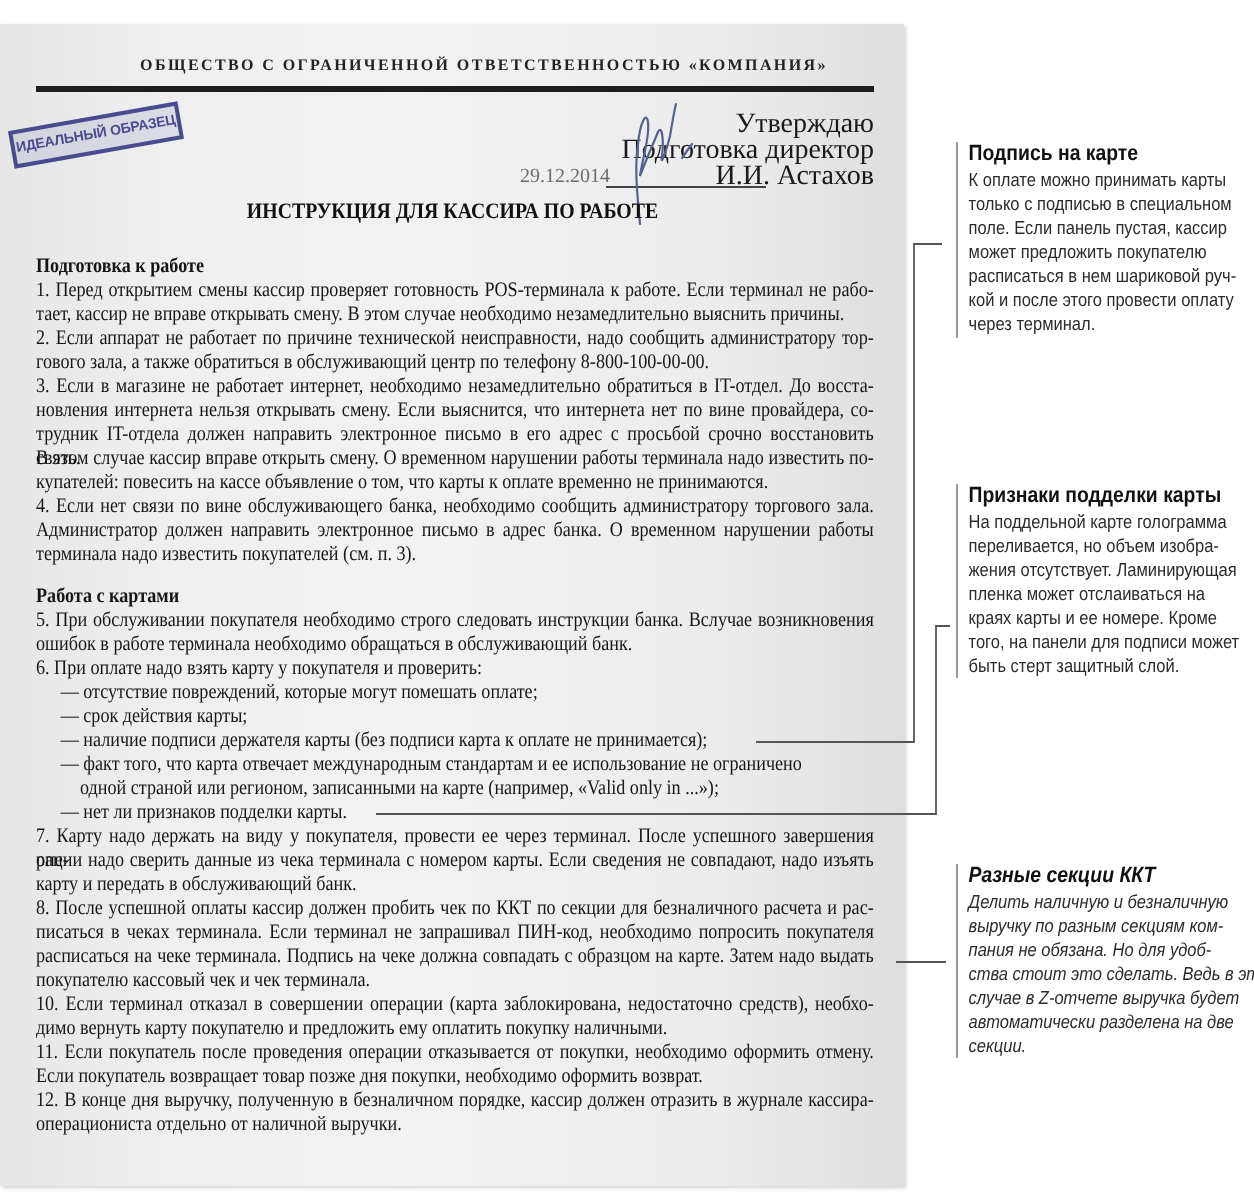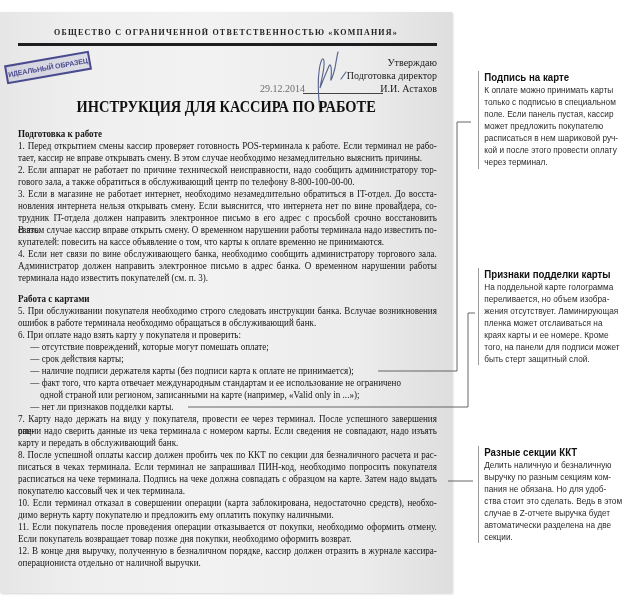--- a/index.html
+++ b/index.html
@@ -7,40 +7,40 @@
     width:627px; height:601px; position:relative; overflow:hidden;
     background:#ffffff; font-family:"Liberation Serif", serif; color:#151515;
   }
   .page {
     position:absolute; left:0; top:12px; width:452px; height:581px;
     background:linear-gradient(90deg,#e6e6e6 0%,#efefef 18%,#f2f2f2 45%,#ececec 80%,#dedede 100%);
     box-shadow:1px 1px 2px rgba(0,0,0,0.18);
   }
   .org-header {
     position:absolute; left:0; top:16px; width:452px; text-align:center;
-    font-size:8px; line-height:10px; font-weight:bold; letter-spacing:1.2px; color:#222;
+    font-size:8px; line-height:10px; font-weight:bold; letter-spacing:1.2px; color:#222;padding-left:16px;
   }
   .header-rule { position:absolute; left:18px; top:31px; width:419px; height:2.5px; background:#1e1e1e; }
   .stamp {
     position:absolute; left:5px; top:46px; width:82px; height:15px;
     transform:rotate(-10deg); border:2px solid #4a4a8e; color:#3e3e86;
     background:rgba(130,130,190,0.18);
     font-family:"Liberation Sans", sans-serif; font-weight:bold; font-size:7px;
     letter-spacing:-0.1px; line-height:15px; text-align:center; white-space:nowrap;
   }
-  .approval-line { position:absolute; right:15px; font-size:10px; line-height:13px; color:#1a1a1a; white-space:nowrap; }
+  .approval-line { position:absolute; right:15px; font-size:14px; line-height:13px; color:#1a1a1a; white-space:nowrap; }
   .approval-approved { top:44px; }
   .approval-position { top:57px; }
   .approval-name { top:70px; }
   .approval-date { position:absolute; left:260px; top:70px; font-size:10px; line-height:13px; color:#6d6d6d; }
   .sign-underline { position:absolute; left:303px; top:81px; width:80px; height:1px; background:#444; }
   .signature { position:absolute; left:308px; top:38px; width:40px; height:64px; }
   .doc-title {
     position:absolute; left:0; width:452px; text-align:center; font-weight:bold;
-    font-size:16px; line-height:13px; color:#111; white-space:nowrap;
+    font-size:11px; line-height:13px; color:#111; white-space:nowrap;
   }
   .doc-title span { display:inline-block; transform:scaleX(0.9); transform-origin:50% 50%; }
   .title-line-0 { top:88px; }
   .title-line-1 { top:101px; }
 
   .doc-body {
     position:absolute; left:18px; top:116px; width:476px;
     transform:scaleX(0.88); transform-origin:0 0;
     font-size:10.3px; line-height:12px; color:#161616;
   }
@@ -51,22 +51,22 @@
   .para.bullet .line { padding-left:14px; }
   .para.bullet .line.cont { padding-left:25px; }
 
   .connectors { position:absolute; left:0; top:0; width:627px; height:601px; pointer-events:none; }
 
   .callout {
     position:absolute; left:478px; width:146px;
     border-left:1.5px solid #9a9a9a; padding-left:0;
   }
   .callout-0 { top:71px; height:98px; }
-  .callout-1 { top:268px; height:97px; }
-  .callout-2 { top:446px; height:97px; }
+  .callout-1 { top:242px; height:97px; }
+  .callout-2 { top:432px; height:97px;font-style:italic; }
   .callout-inner {
     transform:scaleX(0.88); transform-origin:0 0; width:166px; padding-left:6px;
     font-family:"Liberation Sans", sans-serif; white-space:nowrap;
   }
   .callout-title { font-weight:bold; font-size:11px; line-height:13px; color:#111; }
   .callout-line { font-size:9.4px; line-height:12px; color:#2b2b2b; }
 </style>
 </head>
 <body>
 

